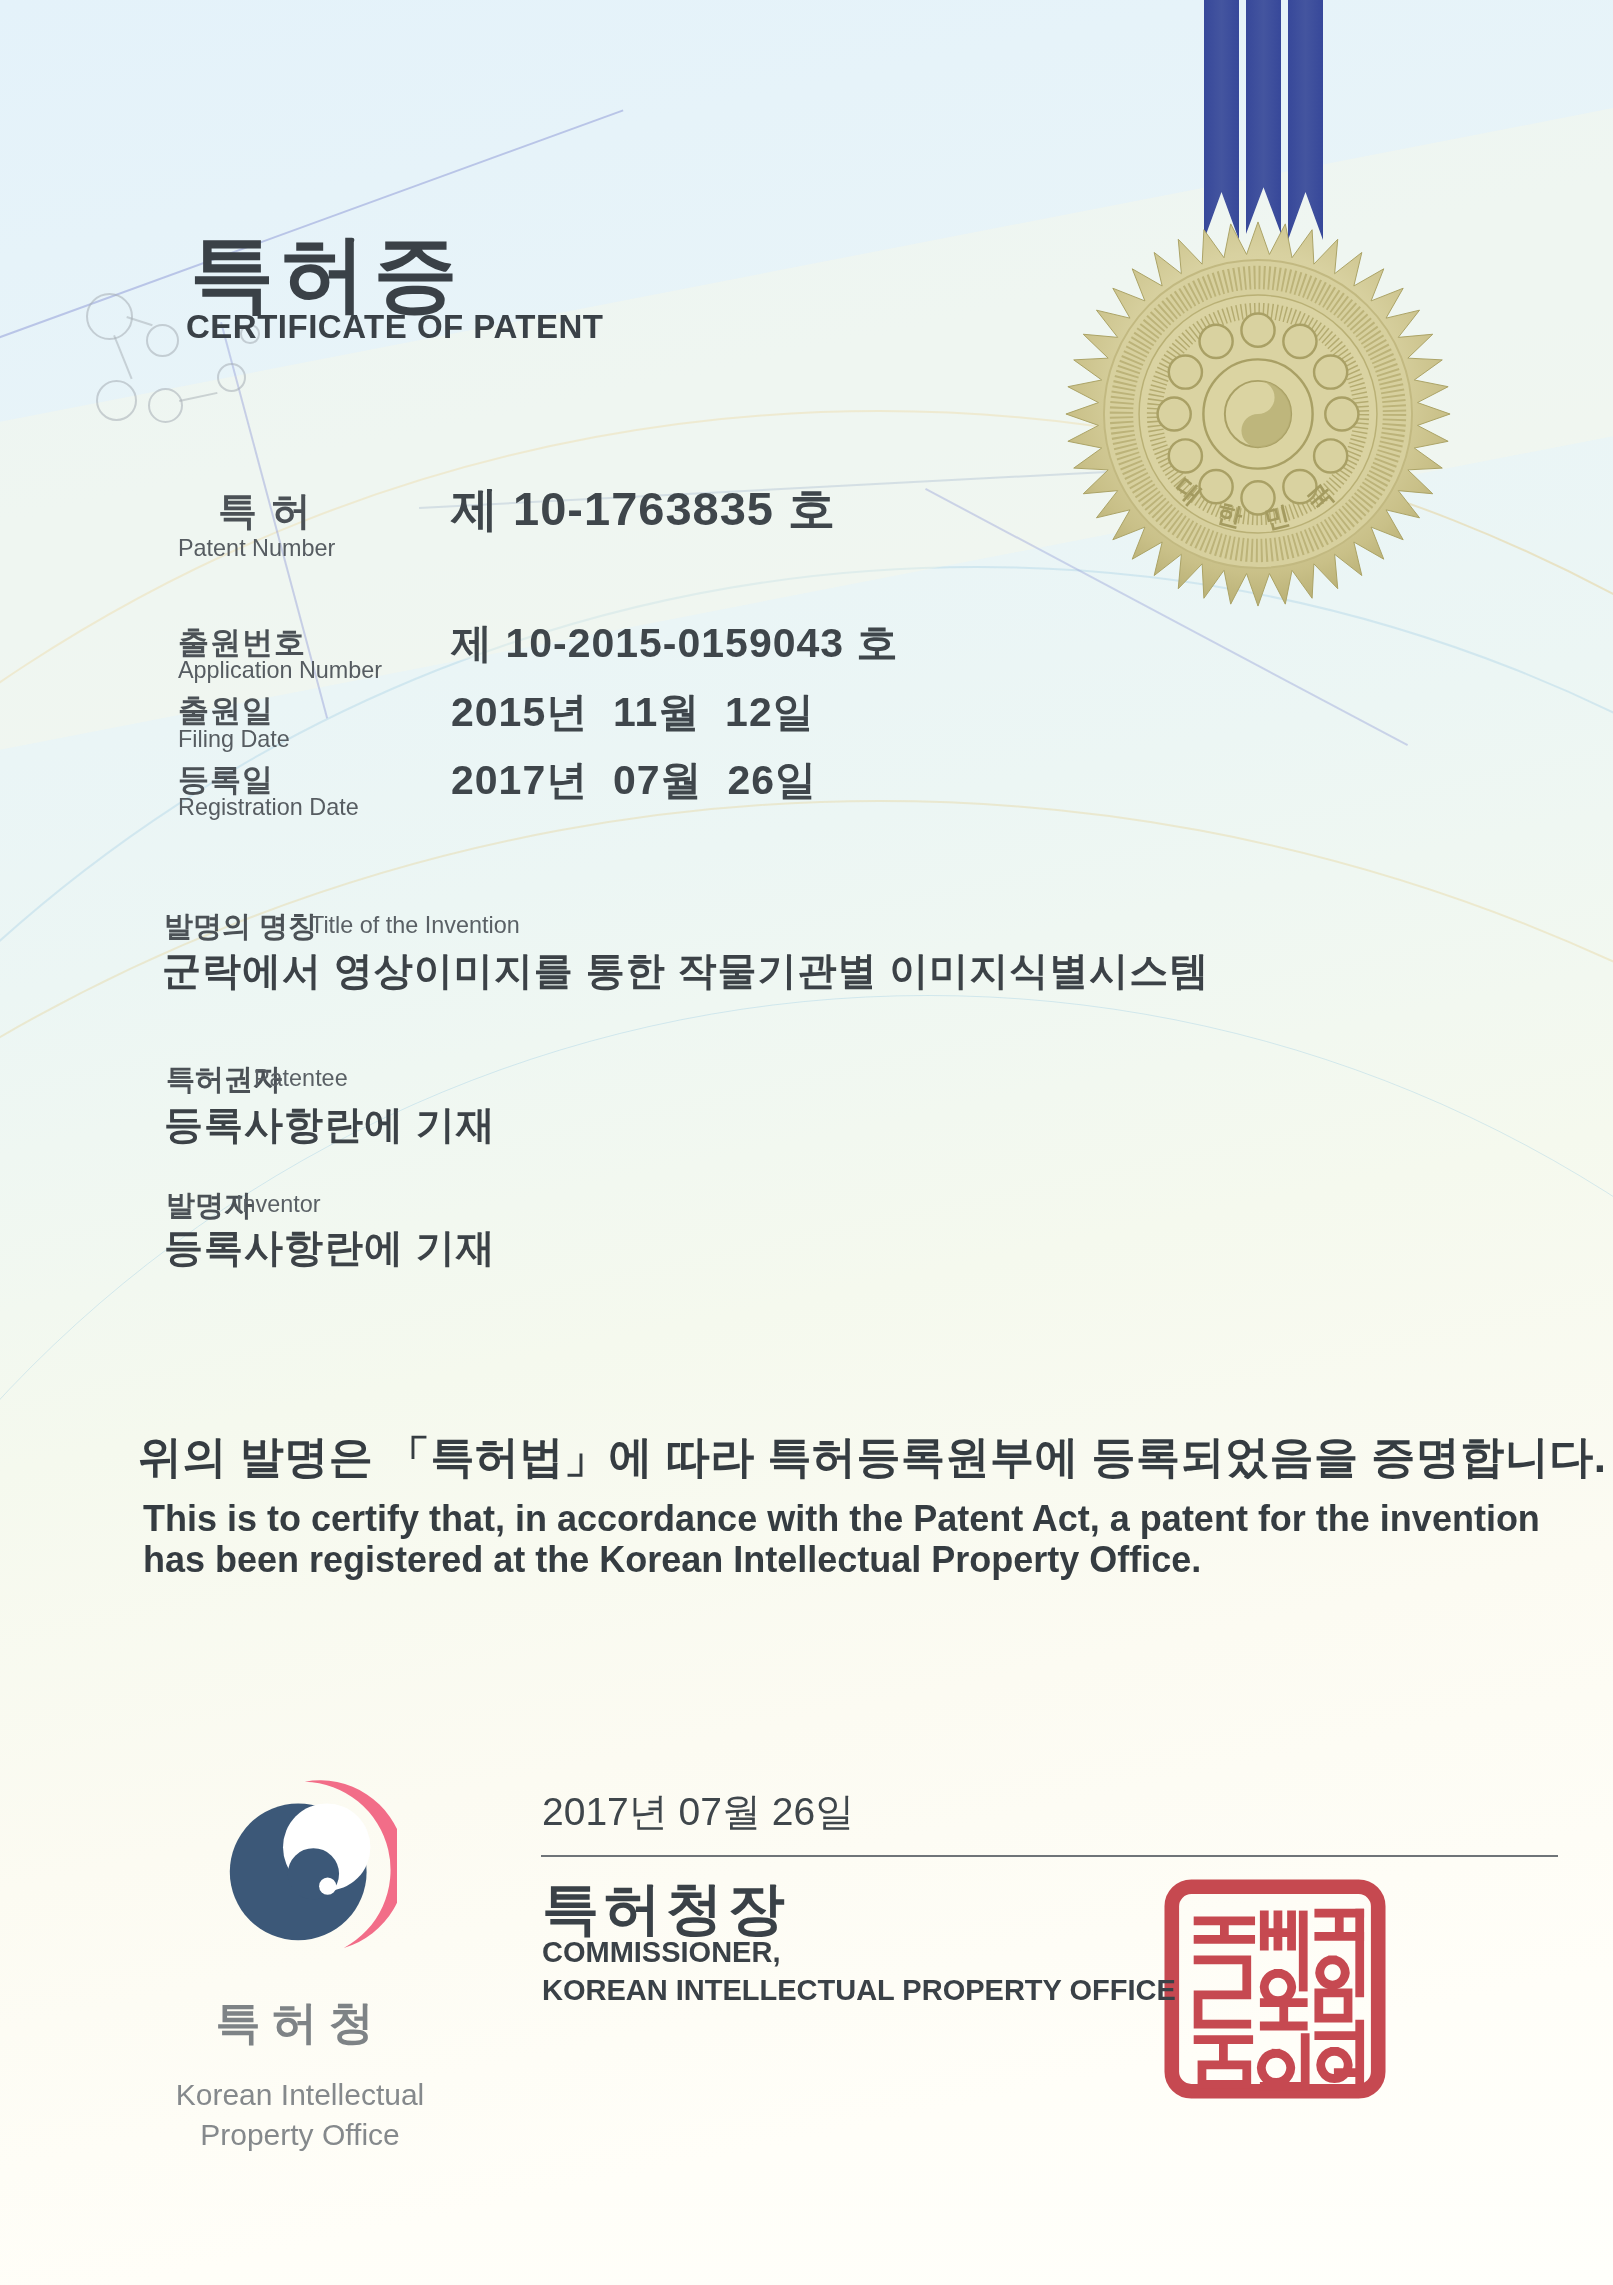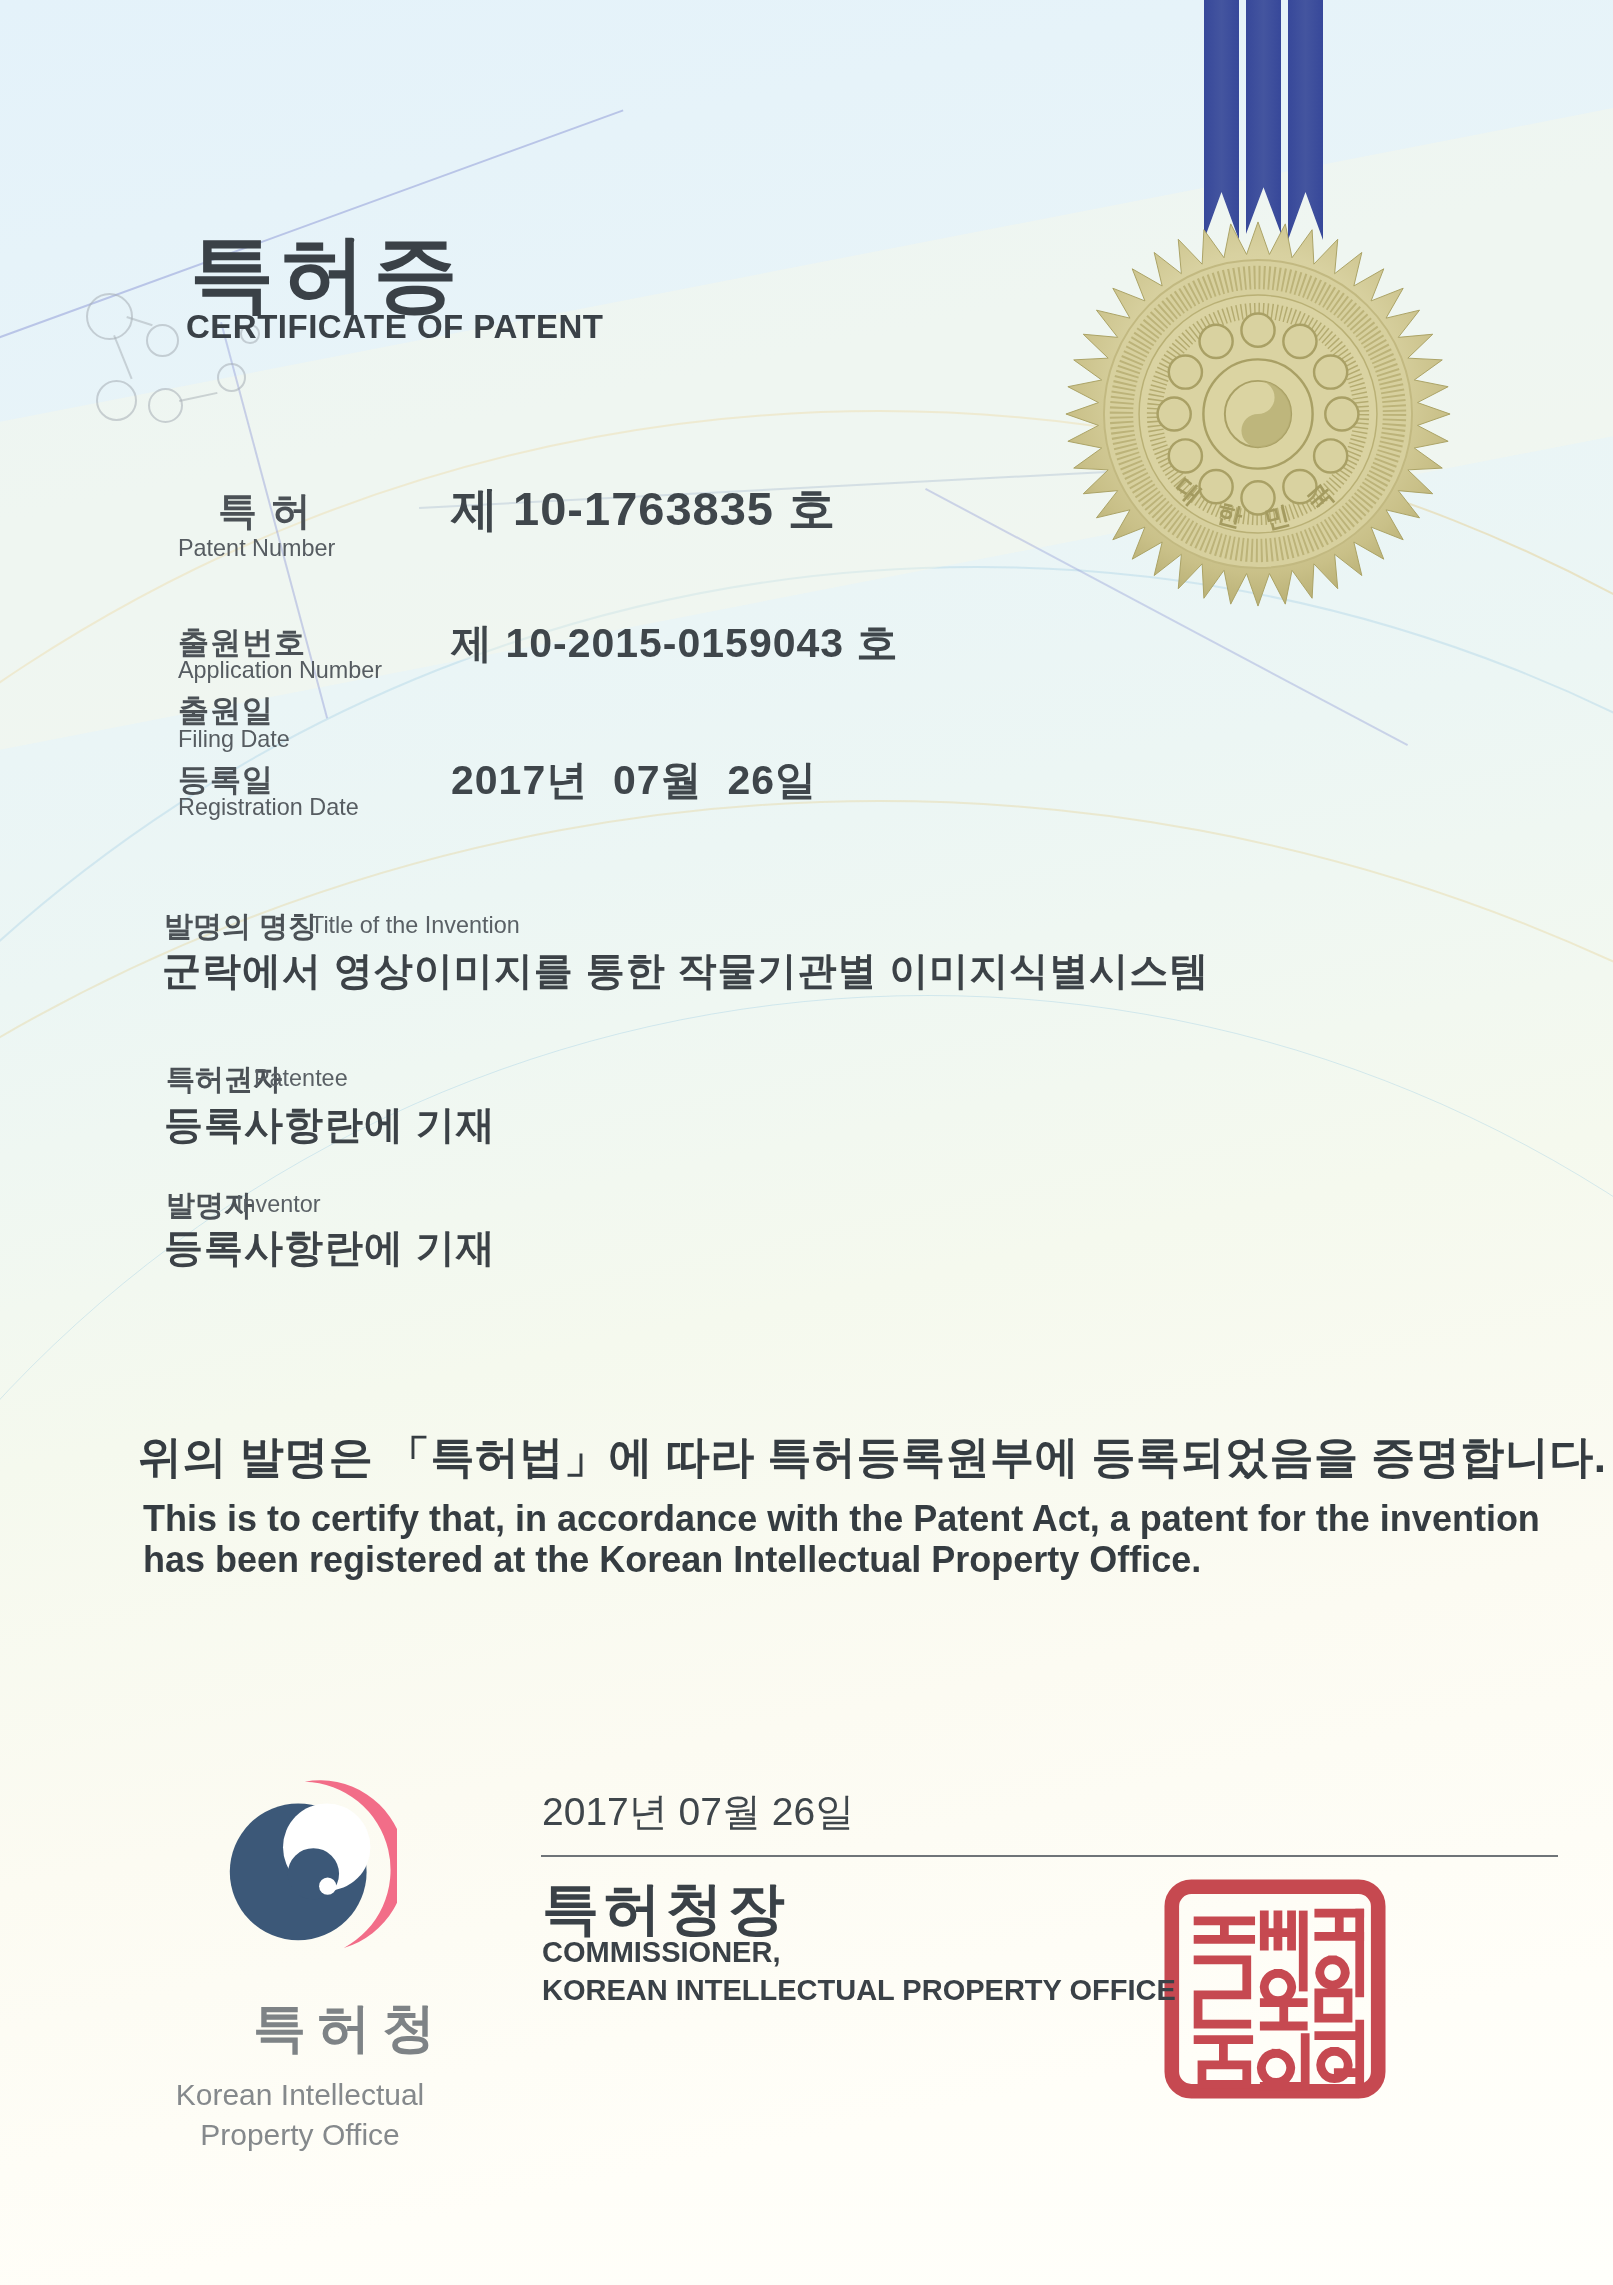--- a/index.html
+++ b/index.html
@@ -30,22 +30,22 @@
   .sec-lab-ko{font-size:29px;color:#4b5156;font-weight:bold;}
   .sec-lab-en{font-size:23.4px;color:#5a6065;}
   .sec-val{font-size:39px;font-weight:bold;color:#3c4247;letter-spacing:1px;}
   .stmt-ko{font-size:44px;font-weight:bold;color:#353c41;letter-spacing:0.5px;}
   .stmt-en{font-size:36px;font-weight:bold;color:#353c41;}
   .date-line{font-size:39px;color:#3f464b;}
   .sig-rule{position:absolute;left:541px;top:1855px;width:1017px;height:2px;background:#6f7478;z-index:3;}
   .comm-ko{font-size:57px;font-weight:bold;color:#3a4147;letter-spacing:4.9px;}
   .comm-en{font-size:29px;font-weight:bold;color:#3a4147;text-align:center;}
   .logo-swirl{position:absolute;left:207px;top:1775px;width:190px;height:190px;z-index:3;}
-  .logo-ko{position:absolute;left:154px;top:1993px;width:293px;text-align:right;
-    font-size:53px;font-weight:bold;color:#7e8386;letter-spacing:11.7px;z-index:3;}
+  .logo-ko{position:absolute;left:154px;top:1993px;width:293px;text-align:center;
+    font-size:45px;font-weight:bold;color:#7e8386;letter-spacing:11.7px;z-index:3;}
   .logo-en{position:absolute;left:105px;top:2075px;width:390px;text-align:center;
     font-size:30px;color:#85898c;line-height:1.32;z-index:3;}
   .stamp{position:absolute;left:1161px;top:1878px;width:228px;height:222px;z-index:2;opacity:0.92;}
   .mol{position:absolute;border:2px solid rgba(165,173,180,.55);border-radius:50%;z-index:0;}
 </style>
 </head>
 <body>
 
 <div class="page">
 
@@ -119,20 +119,21 @@
   <div class="t lab-ko-lg" style="left:178px;top:484px;margin-left:40px;">특 허</div>
   <div class="t lab-en" style="left:178px;top:535px;">Patent Number</div>
   <div class="t val-lg" style="left:451px;top:478px;">제 10-1763835 호</div>
 
   <div class="t lab-ko" style="left:178px;top:622px;">출원번호</div>
   <div class="t lab-en" style="left:178px;top:657px;">Application Number</div>
   <div class="t val" style="left:451px;top:616px;">제 10-2015-0159043 호</div>
 
   <div class="t lab-ko" style="left:178px;top:690px;">출원일</div>
   <div class="t lab-en" style="left:178px;top:726px;">Filing Date</div>
+  <div class="t val" style="left:451px;top:685px;">2015년  11월  12일</div>
 
   <div class="t lab-ko" style="left:178px;top:759px;">등록일</div>
   <div class="t lab-en" style="left:178px;top:794px;">Registration Date</div>
   <div class="t val" style="left:451px;top:753px;">2017년  07월  26일</div>
 
   <div class="t sec-lab-ko" style="left:164px;top:907px;">발명의 명칭</div>
   <div class="t sec-lab-en" style="left:310px;top:912px;">Title of the Invention</div>
   <div class="t sec-val" style="left:162px;top:944px;">군락에서 영상이미지를 통한 작물기관별 이미지식별시스템</div>
 
   <div class="t sec-lab-ko" style="left:166px;top:1060px;">특허권자</div>

